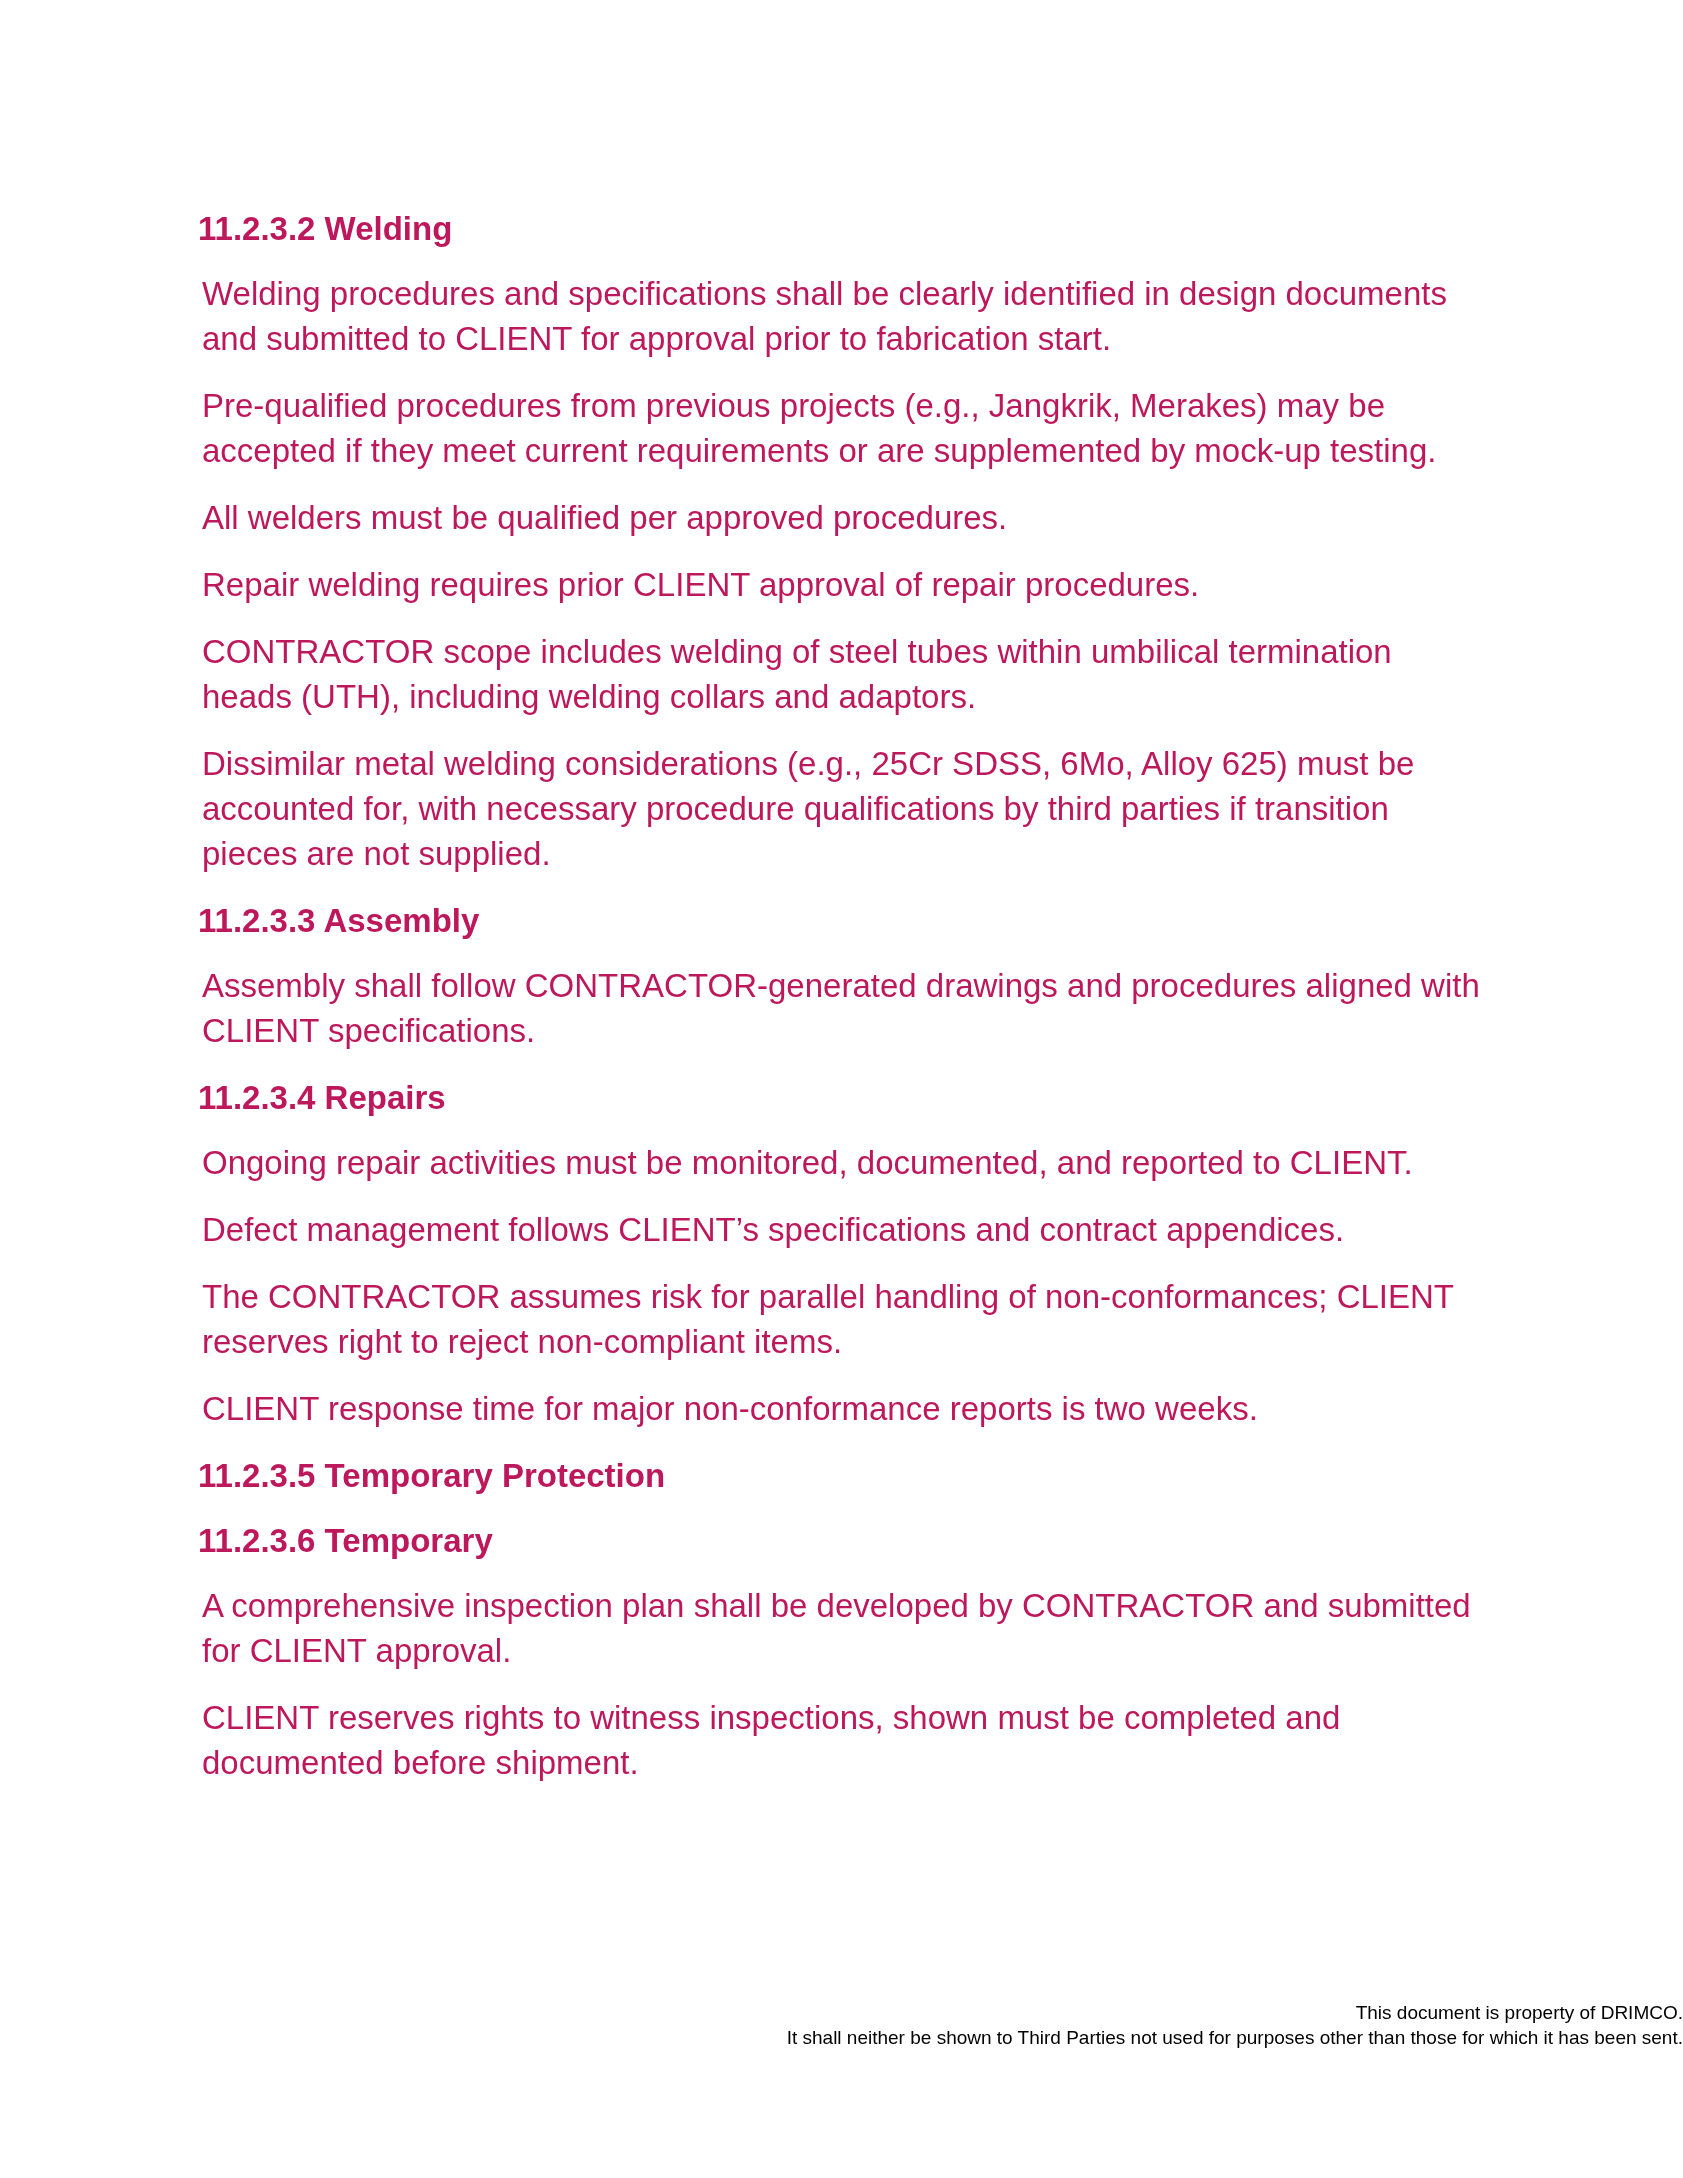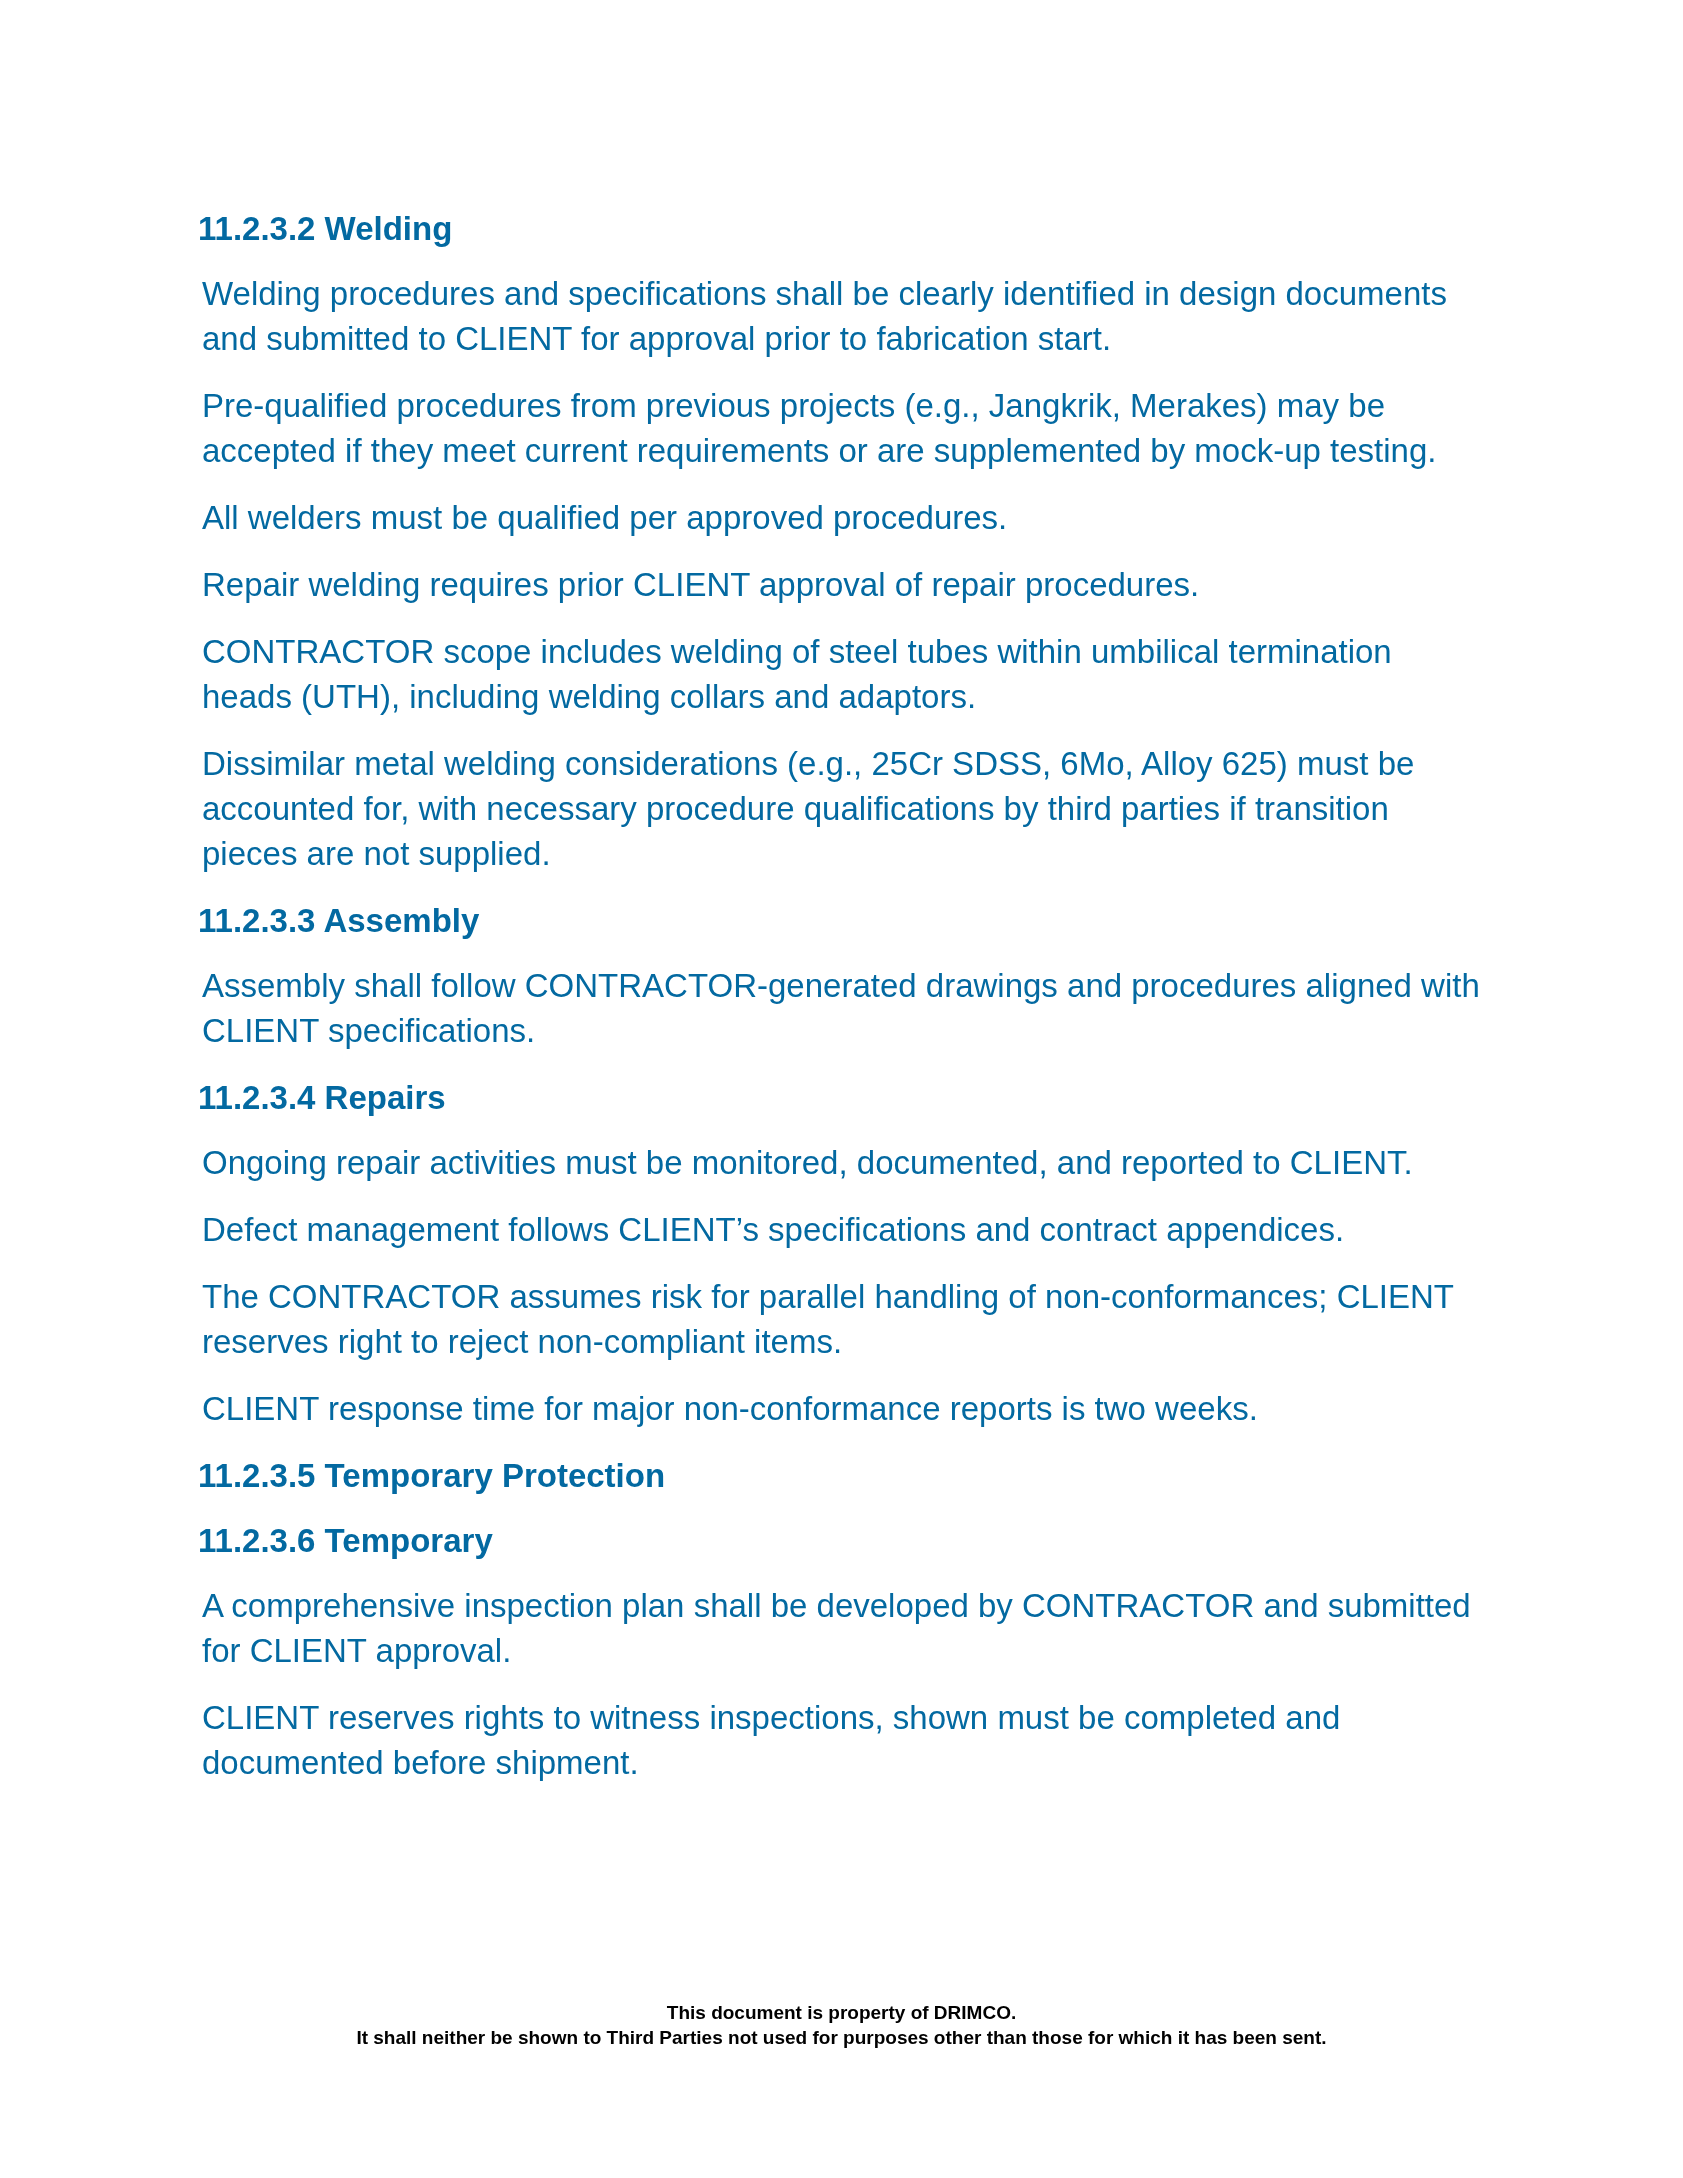--- a/index.html
+++ b/index.html
@@ -16,41 +16,40 @@
     font-family: "Liberation Sans", sans-serif;
     overflow: hidden;
   }
   .content {
     position: absolute;
     left: 198px;
     top: 188px;
     width: 1287px;
     font-size: 33px;
     line-height: 45px;
-    color: #0369a1;
+    color: #be185d;
   }
   .content h3 {
     font-size: 33px;
     line-height: 45px;
     font-weight: bold;
     margin: 18px 0 20px 0;
   }
   .content p {
     margin: 0 0 22px 4px;
   }
   .footer {
     position: absolute;
     left: 0;
     top: 2000px;
     width: 1683px;
-    text-align: center;
+    text-align: right;
     font-size: 19px;
     line-height: 25px;
     color: #000000;
-    font-weight: bold;
   }
 </style>
 </head>
 <body>
 
 <div class="page">
 
   <div class="content">
 
     <section>

